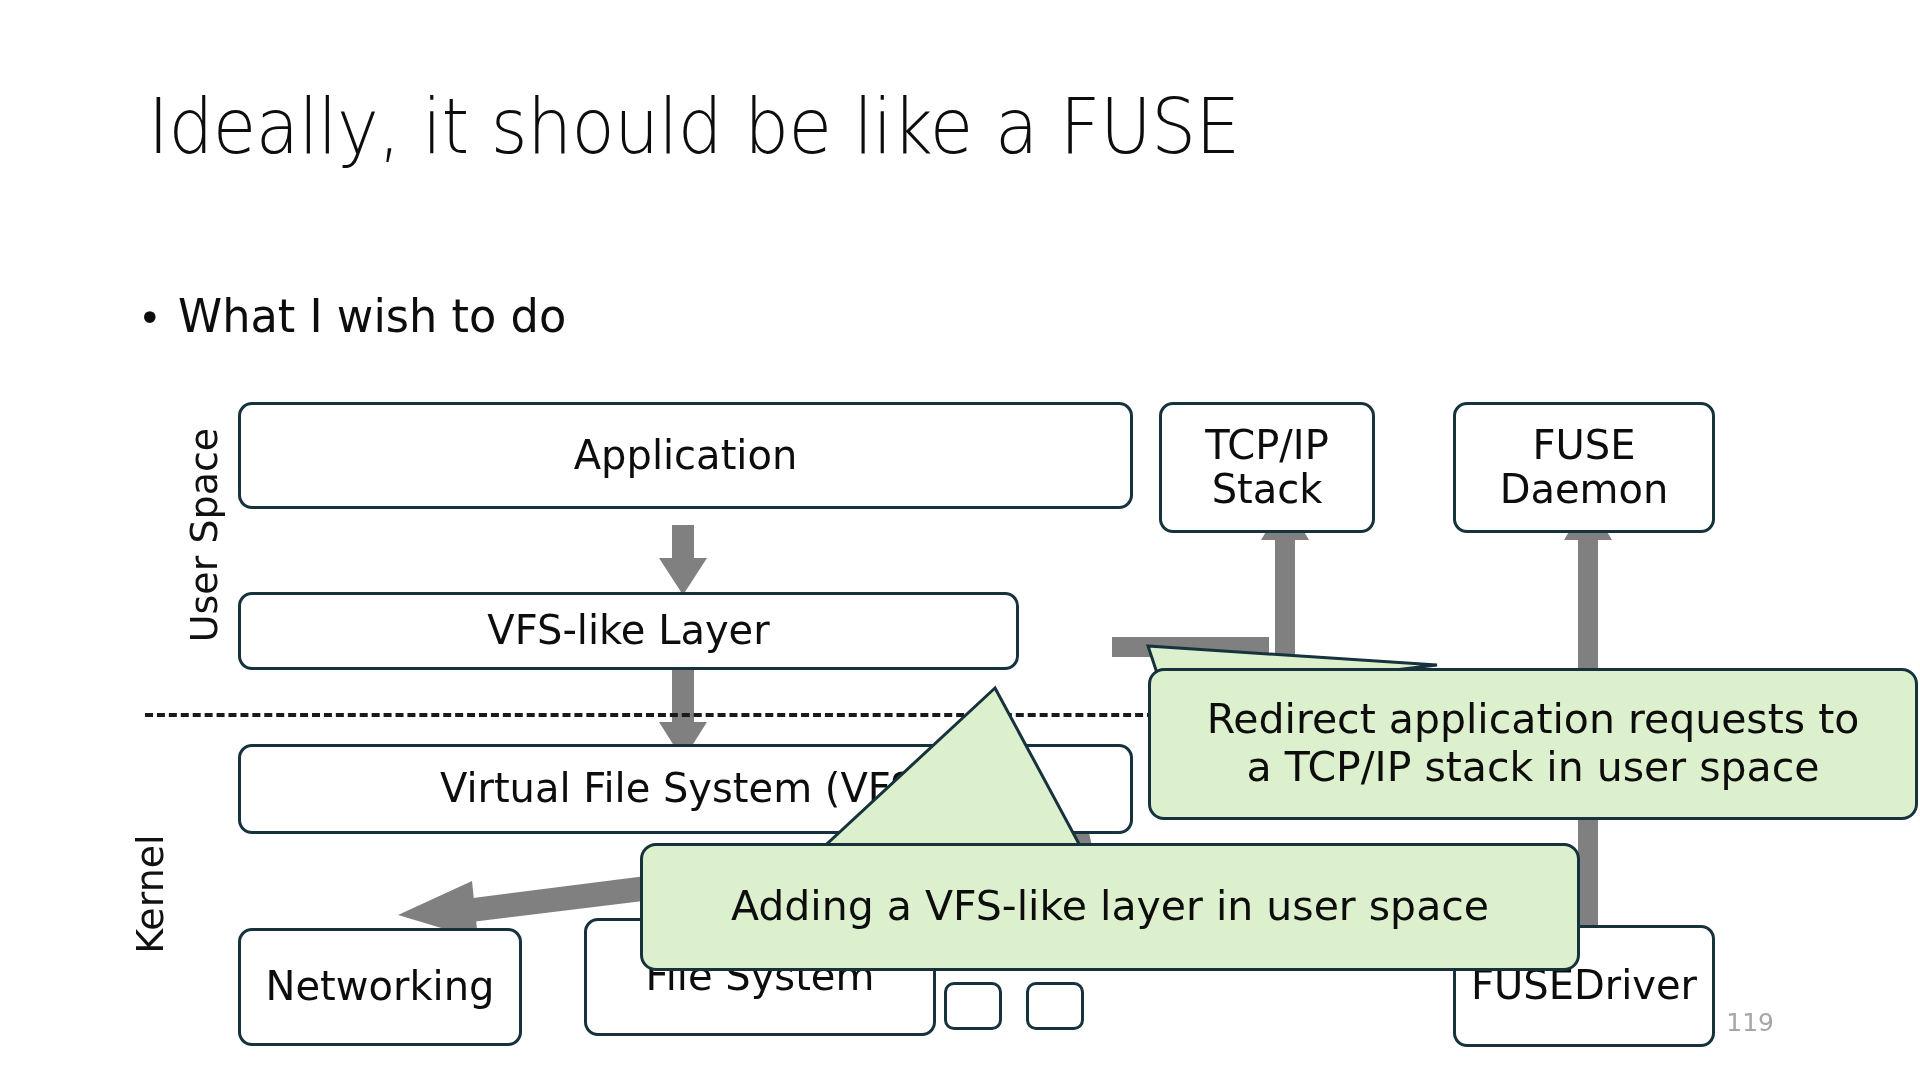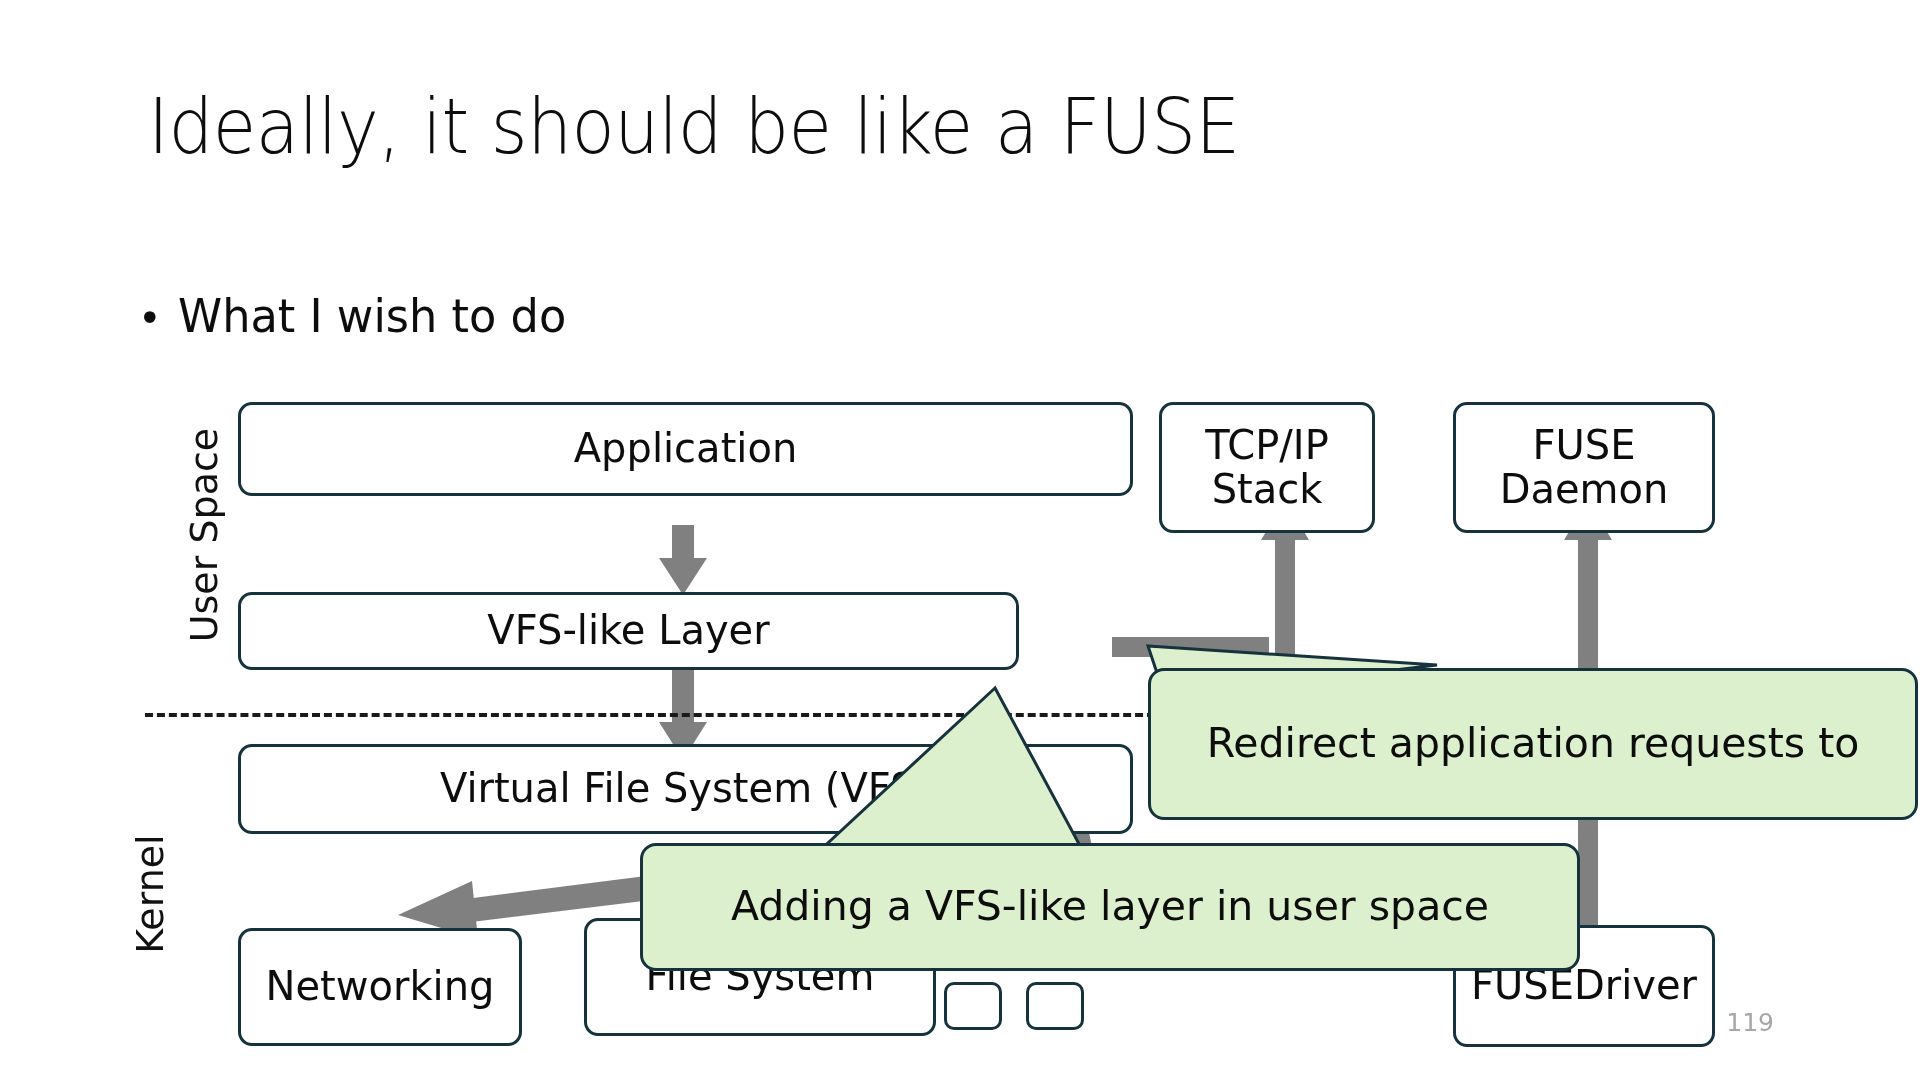--- a/index.html
+++ b/index.html
@@ -120,21 +120,21 @@
     </g>
 
     <g>
       <polygon points="1086,820 1092,846 447,925 450,901" fill="#808080"></polygon>
       <polygon points="398,915 472,881 478,939" fill="#808080"></polygon>
     </g>
   </svg>
 
   <div class="divider" style="left:145px;top:713px;width:1010px;"></div>
 
-  <div class="box b-app" style="left:238px;top:402px;width:895px;height:94px;">
+  <div class="box b-app" style="left:238px;top:402px;width:895px;height:107px;">
     <span>Application</span>
   </div>
 
   <div class="box b-two" style="left:1159px;top:402px;width:216px;height:131px;flex-direction:column;">
     <span>TCP/IP</span>
     <span>Stack</span>
   </div>
 
   <div class="box b-two" style="left:1453px;top:402px;width:262px;height:131px;flex-direction:column;">
     <span>FUSE</span>
@@ -172,20 +172,21 @@
 
   <svg class="callout-tail" style="left:0;top:0;width:1920px;height:1080px;z-index:38;" viewBox="0 0 1920 1080">
     <polygon points="995,688 815,855 1085,855" fill="#ddf0cd" stroke="#16323c" stroke-width="3"></polygon>
   </svg>
 
   <svg class="callout-tail" style="left:0;top:0;width:1920px;height:1080px;z-index:39;" viewBox="0 0 1920 1080">
     <polygon points="1148,646 1437,665 1165,697" fill="#ddf0cd" stroke="#16323c" stroke-width="3"></polygon>
   </svg>
   <div class="callout" style="left:1148px;top:668px;width:770px;height:152px;flex-direction:column;">
     <span>Redirect application requests to</span>
+    <span>a TCP/IP stack in user space</span>
   </div>
 
   <div class="callout" style="left:640px;top:843px;width:940px;height:128px;">
     <span>Adding a VFS-like layer in user space</span>
   </div>
 
   <div class="pagenum">119</div>
 
 </div>
 

